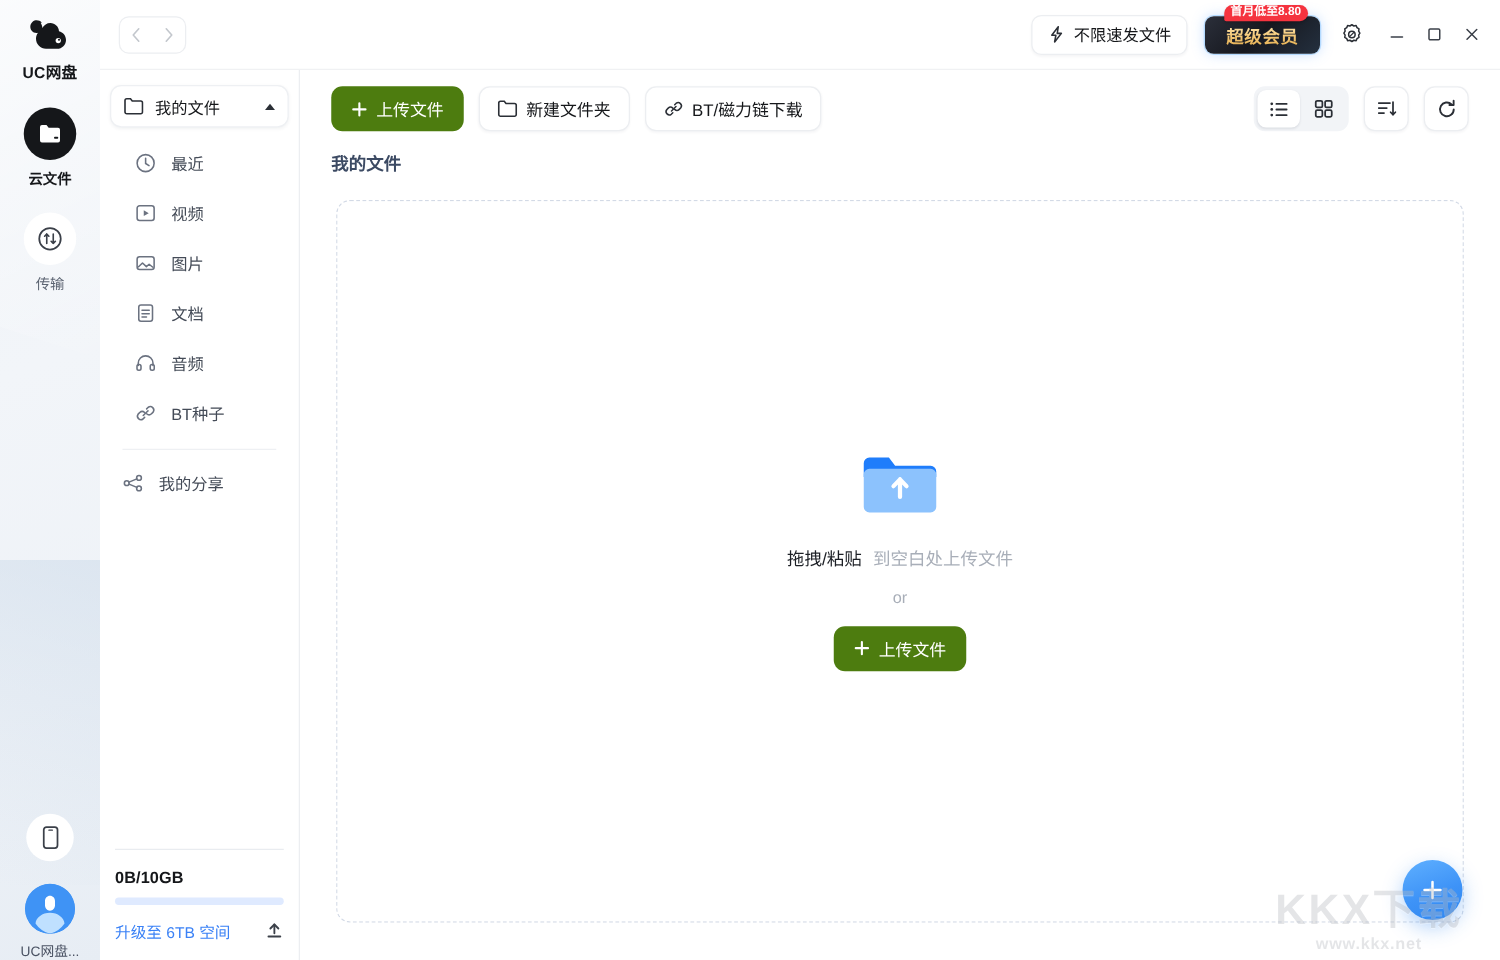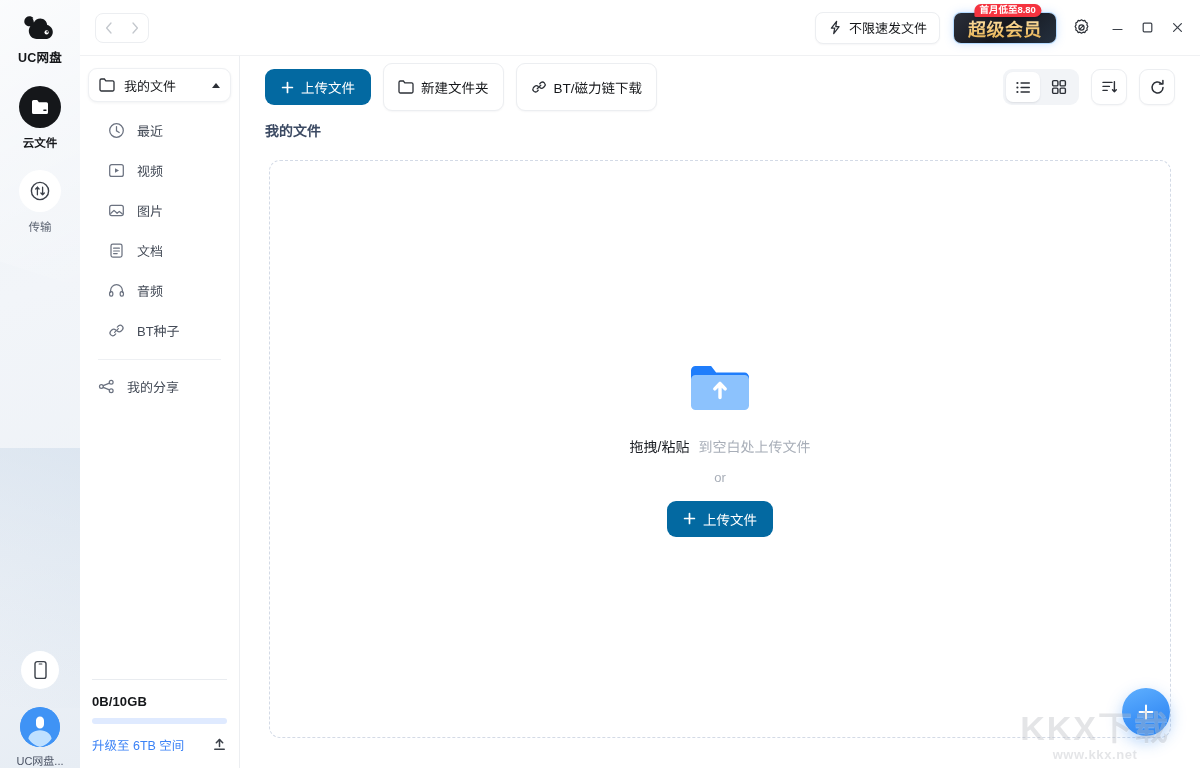--- a/index.html
+++ b/index.html
@@ -128,21 +128,21 @@
   .speed-btn .lbl { font-size: 13px; color: #15171a; }
 
   .vip-wrap { position: relative; margin-left: 14px; margin-right: 6px; cursor: pointer; }
   .vip-btn {
     position: relative; height: 30px; min-width: 92px; padding: 0 14px; border-radius: 7px;
     background: linear-gradient(135deg, #2b2f3a 0%, #16181f 48%, #24303f 100%);
     display: flex; align-items: center; justify-content: center;
     box-shadow: 0 0 0 1px rgba(120,190,255,.45), 0 0 10px rgba(90,160,255,.35);
   }
   .vip-btn .lbl {
-    font-size: 18px; font-weight: 700; letter-spacing: .5px;
+    font-size: 14px; font-weight: 700; letter-spacing: .5px;
     background: linear-gradient(180deg, #ffe9b8 0%, #f4c978 55%, #e3ad4e 100%);
     -webkit-background-clip: text; background-clip: text; color: transparent;
   }
   .vip-tag {
     position: absolute; top: -9px; left: 50%; transform: translateX(-46%);
     background: #f5333f; color: #fff; font-size: 9.5px; font-weight: 700;
     padding: 1.5px 5px; border-radius: 8px 8px 8px 2px; white-space: nowrap;
     line-height: 1.15; box-shadow: 0 1px 2px rgba(0,0,0,.18);
   }
 
@@ -150,26 +150,26 @@
   .win-btn { width: 30px; height: 30px; display: flex; align-items: center; justify-content: center;
     cursor: pointer; color: #3b4049; }
   .gear { width: 38px; height: 32px; display: flex; align-items: center; justify-content: center;
     cursor: pointer; margin-right: 2px; }
 
   
   .toolbar { margin-top: 56px; height: 62px; display: flex; align-items: center; padding: 0 25px 0 25px; }
   .btn-dark {
     display: inline-flex; align-items: center; gap: 7px;
     height: 36px; padding: 0 16px; border-radius: 9px;
-    background: #0369a1; color: #fff; border: none; cursor: pointer;
+    background: #4d7c0f; color: #fff; border: none; cursor: pointer;
     font-size: 13.5px; font-family: inherit;
   }
   .btn-light {
     display: inline-flex; align-items: center; gap: 7px;
-    height: 48px; padding: 0 14px; border-radius: 9px;
+    height: 36px; padding: 0 14px; border-radius: 9px;
     background: #fff; color: #15171a; border: 1px solid #eceef1; cursor: pointer;
     font-size: 13.5px; font-family: inherit; margin-left: 12px;
     box-shadow: 0 1px 2px rgba(22,28,45,.04);
   }
   .tb-grow { flex: 1 1 auto; }
 
   .seg {
     display: flex; align-items: center; background: #f2f4f7; border-radius: 9px; padding: 3px; gap: 2px;
   }
   .seg-btn { width: 34px; height: 30px; border-radius: 7px; display: flex; align-items: center;

